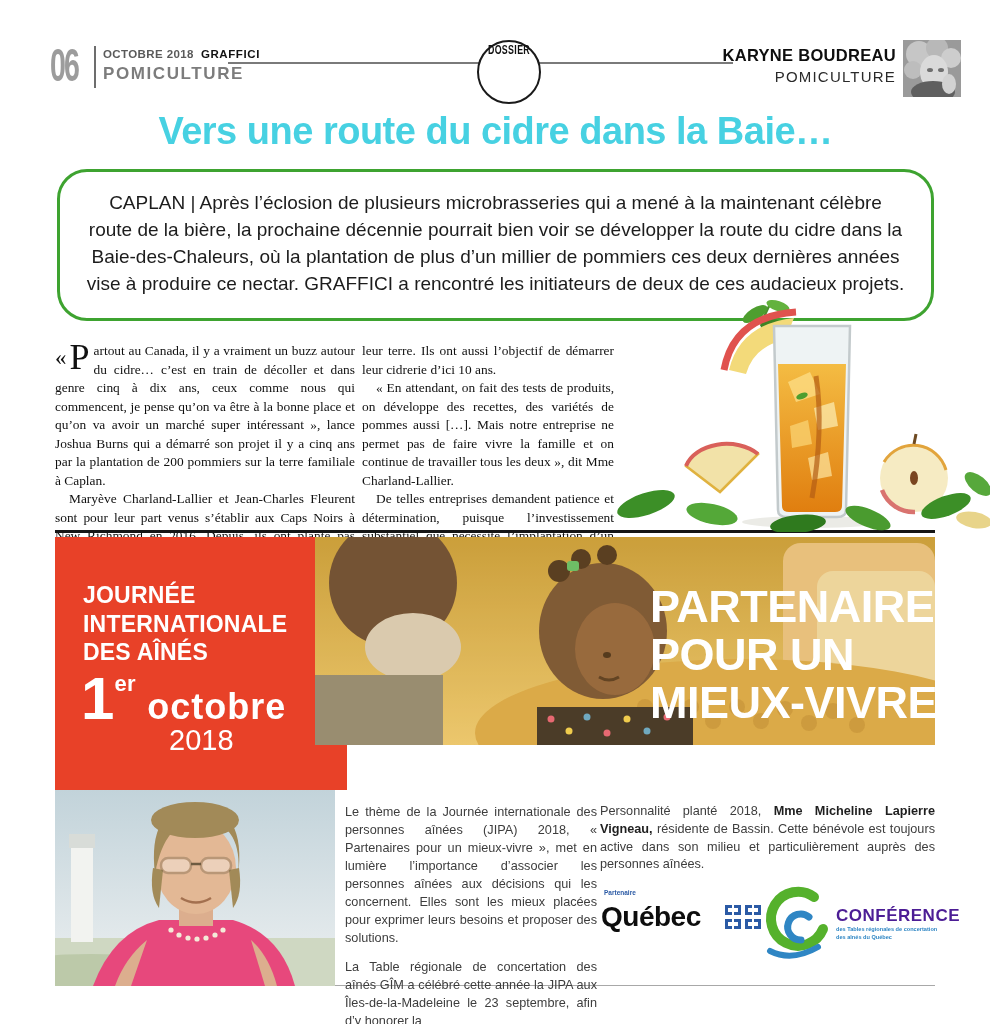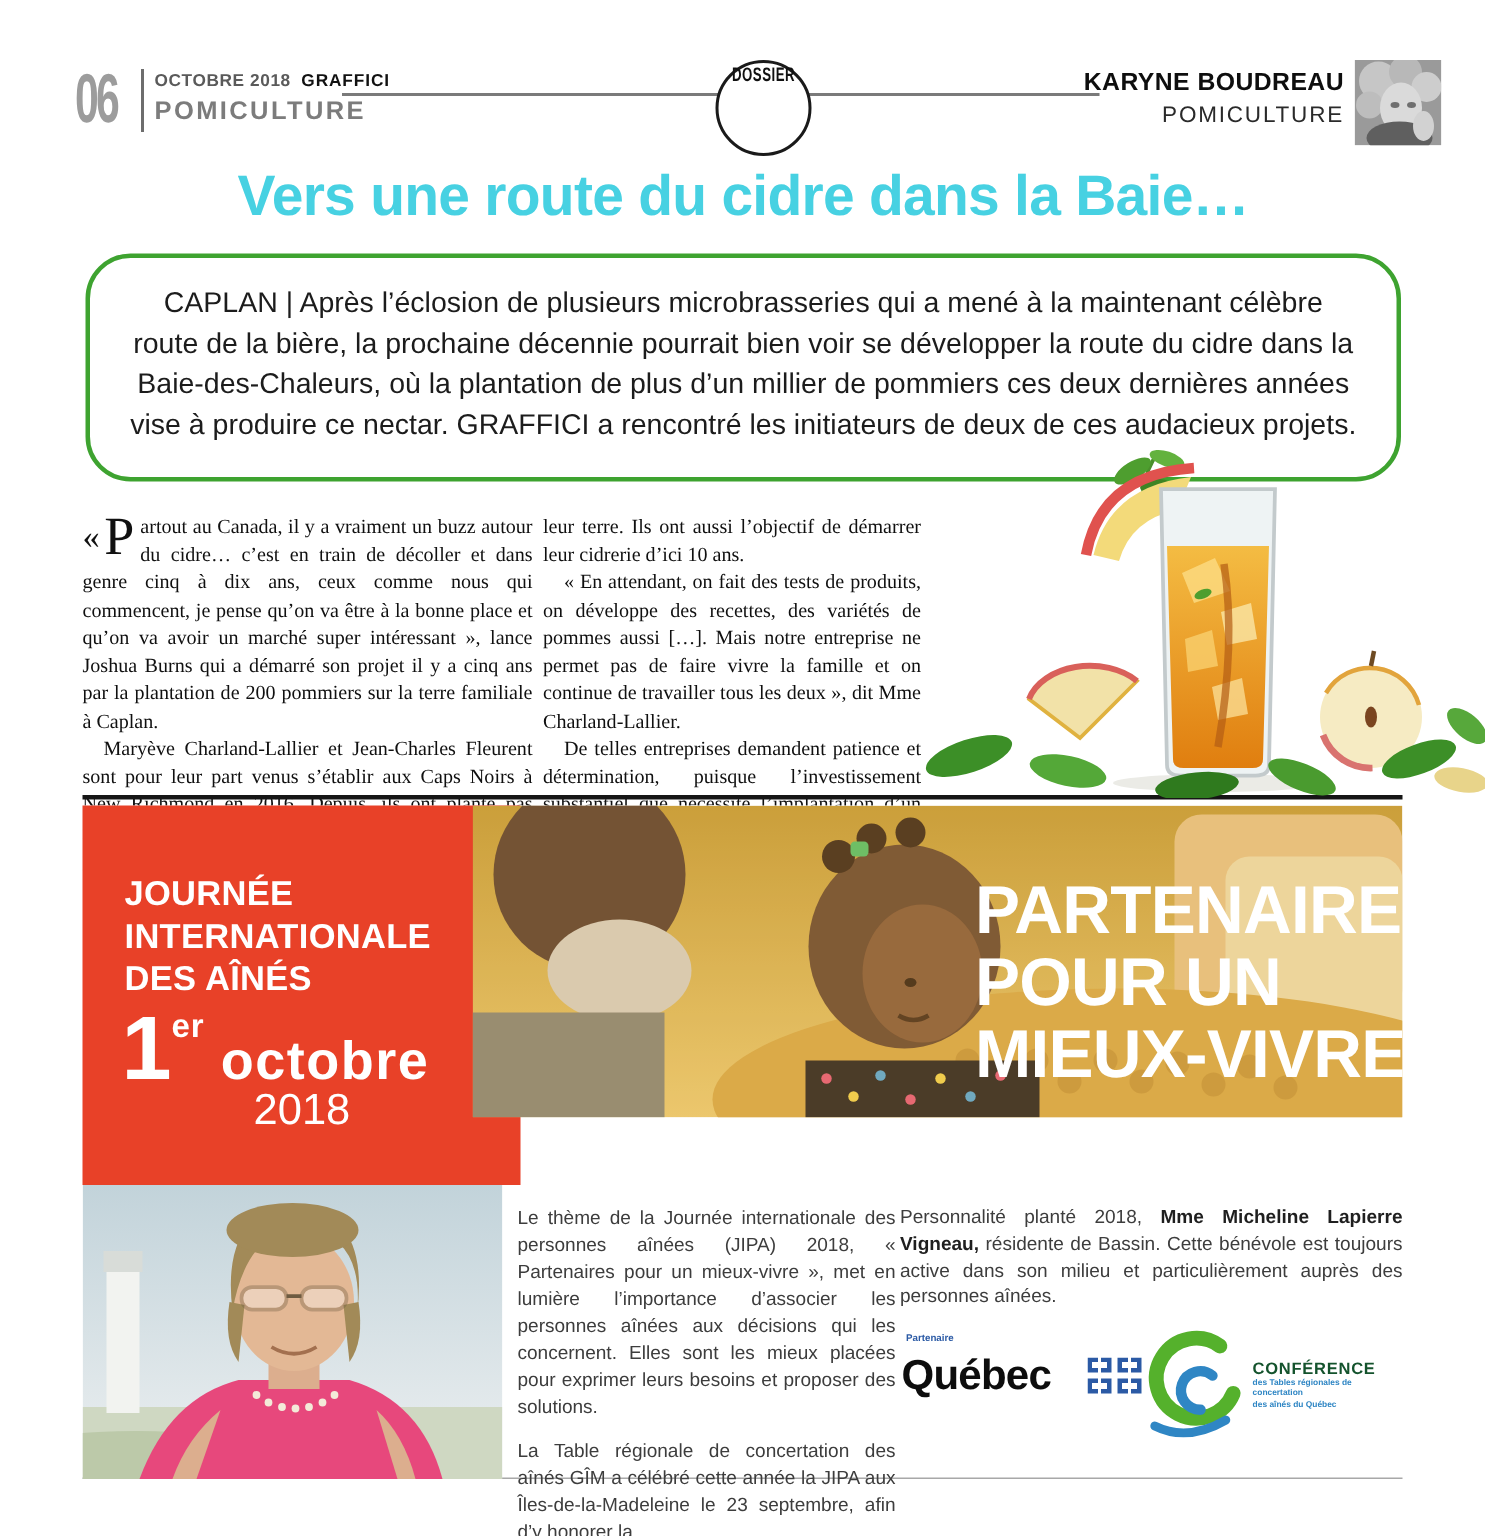--- a/index.html
+++ b/index.html
@@ -61,21 +61,21 @@
   .ad-col1 { position:absolute; left:290px; top:266px; width:252px; font-size:12.7px; line-height:1.42;
              color:#3d3d3d; text-align:justify; }
   .ad-col1 p { margin:0 0 11px; }
   .ad-col2 { position:absolute; left:545px; top:266px; width:335px; font-size:12.7px; line-height:1.4;
              color:#3d3d3d; text-align:justify; }
   .bld { font-weight:700; color:#1f1f1f; }
   .partner-label { position:absolute; left:549px; top:352px; font-size:6.5px; color:#2b5aa5; font-weight:700; }
   .quebec { position:absolute; left:546px; top:364px; display:flex; align-items:center; gap:24px; }
   .quebec .word { font-size:28px; font-weight:700; color:#0d0d0d; letter-spacing:-.5px; }
   .conference { position:absolute; left:703px; top:346px; display:flex; align-items:center; gap:6px; }
-  .conf-text .conf-title { font-size:11px; font-weight:700; color:#14532d; letter-spacing:.5px; }
+  .conf-text .conf-title { font-size:17px; font-weight:700; color:#4c1d95; letter-spacing:.5px; }
   .conf-text .conf-sub { font-size:5.6px; color:#2f86c4; font-weight:700; line-height:1.35; }
 </style>
 </head>
 <body>
 
 <div id="page">
 
   <div class="pagenum">06</div>
   <div class="hdr-divider"></div>
   <div class="hdr-issue">

